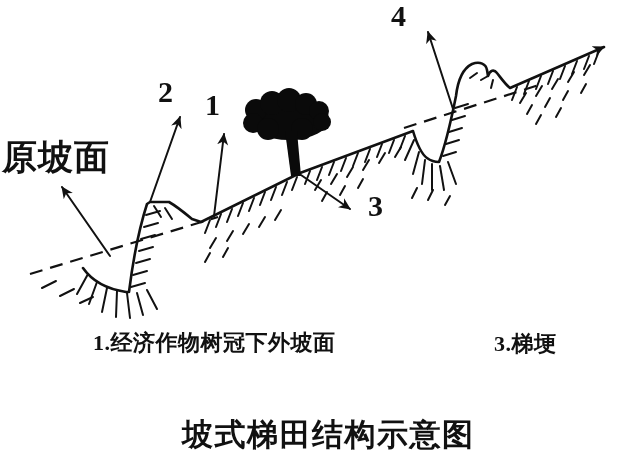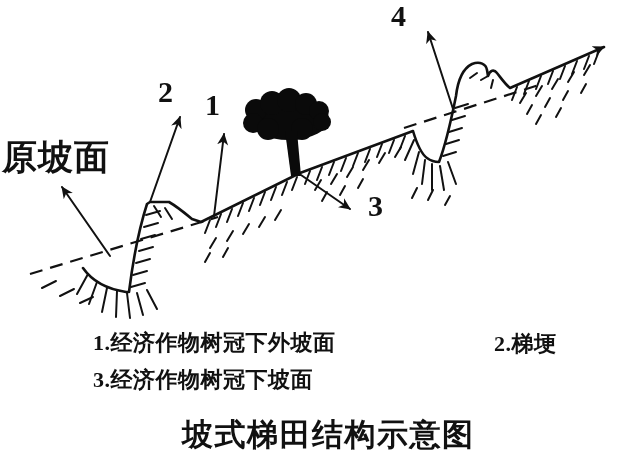--- a/index.html
+++ b/index.html
@@ -186,17 +186,16 @@
   </svg>
 
   <div class="lbl slope-label">原坡面</div>
 
   <div class="lbl marker-num m1">1</div>
   <div class="lbl marker-num m2">2</div>
   <div class="lbl marker-num m3">3</div>
   <div class="lbl marker-num m4">4</div>
 
   <div class="lbl legend-item lg-1">1.经济作物树冠下外坡面</div>
-  <div class="lbl legend-item lg-2">2.梯埂</div>
-  <div class="lbl legend-item lg-3">3.经济作物树冠下坡面</div>
+  <div class="lbl legend-item lg-2">3.梯埂</div>
 
   <div class="lbl caption">坡式梯田结构示意图</div>
 </div>
 
 </body></html>

